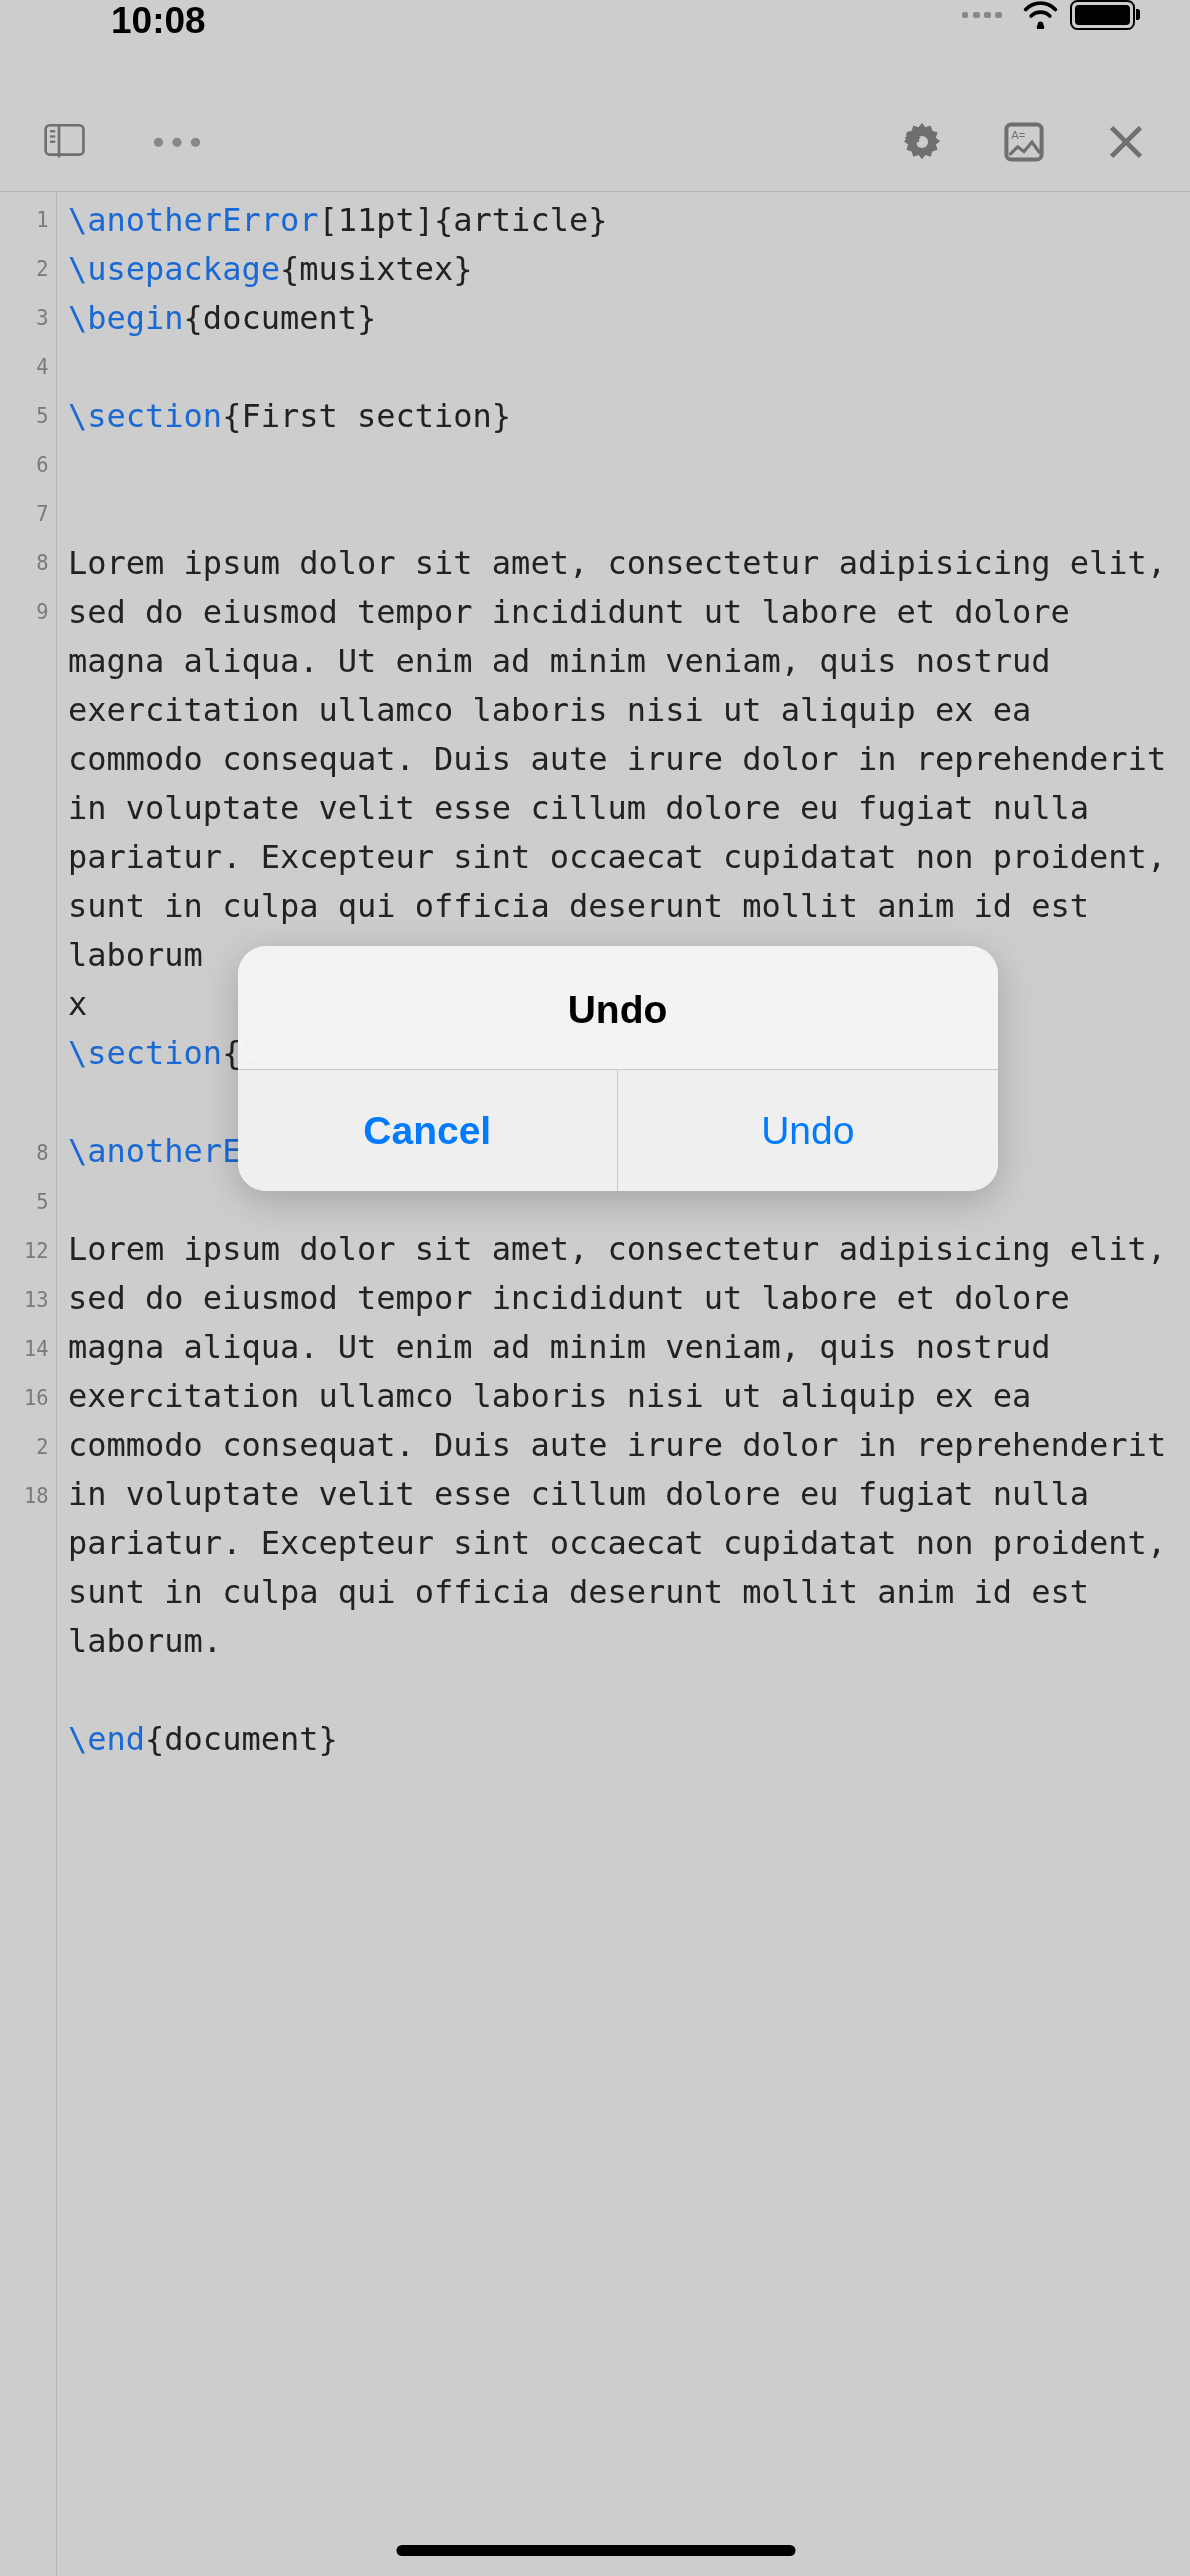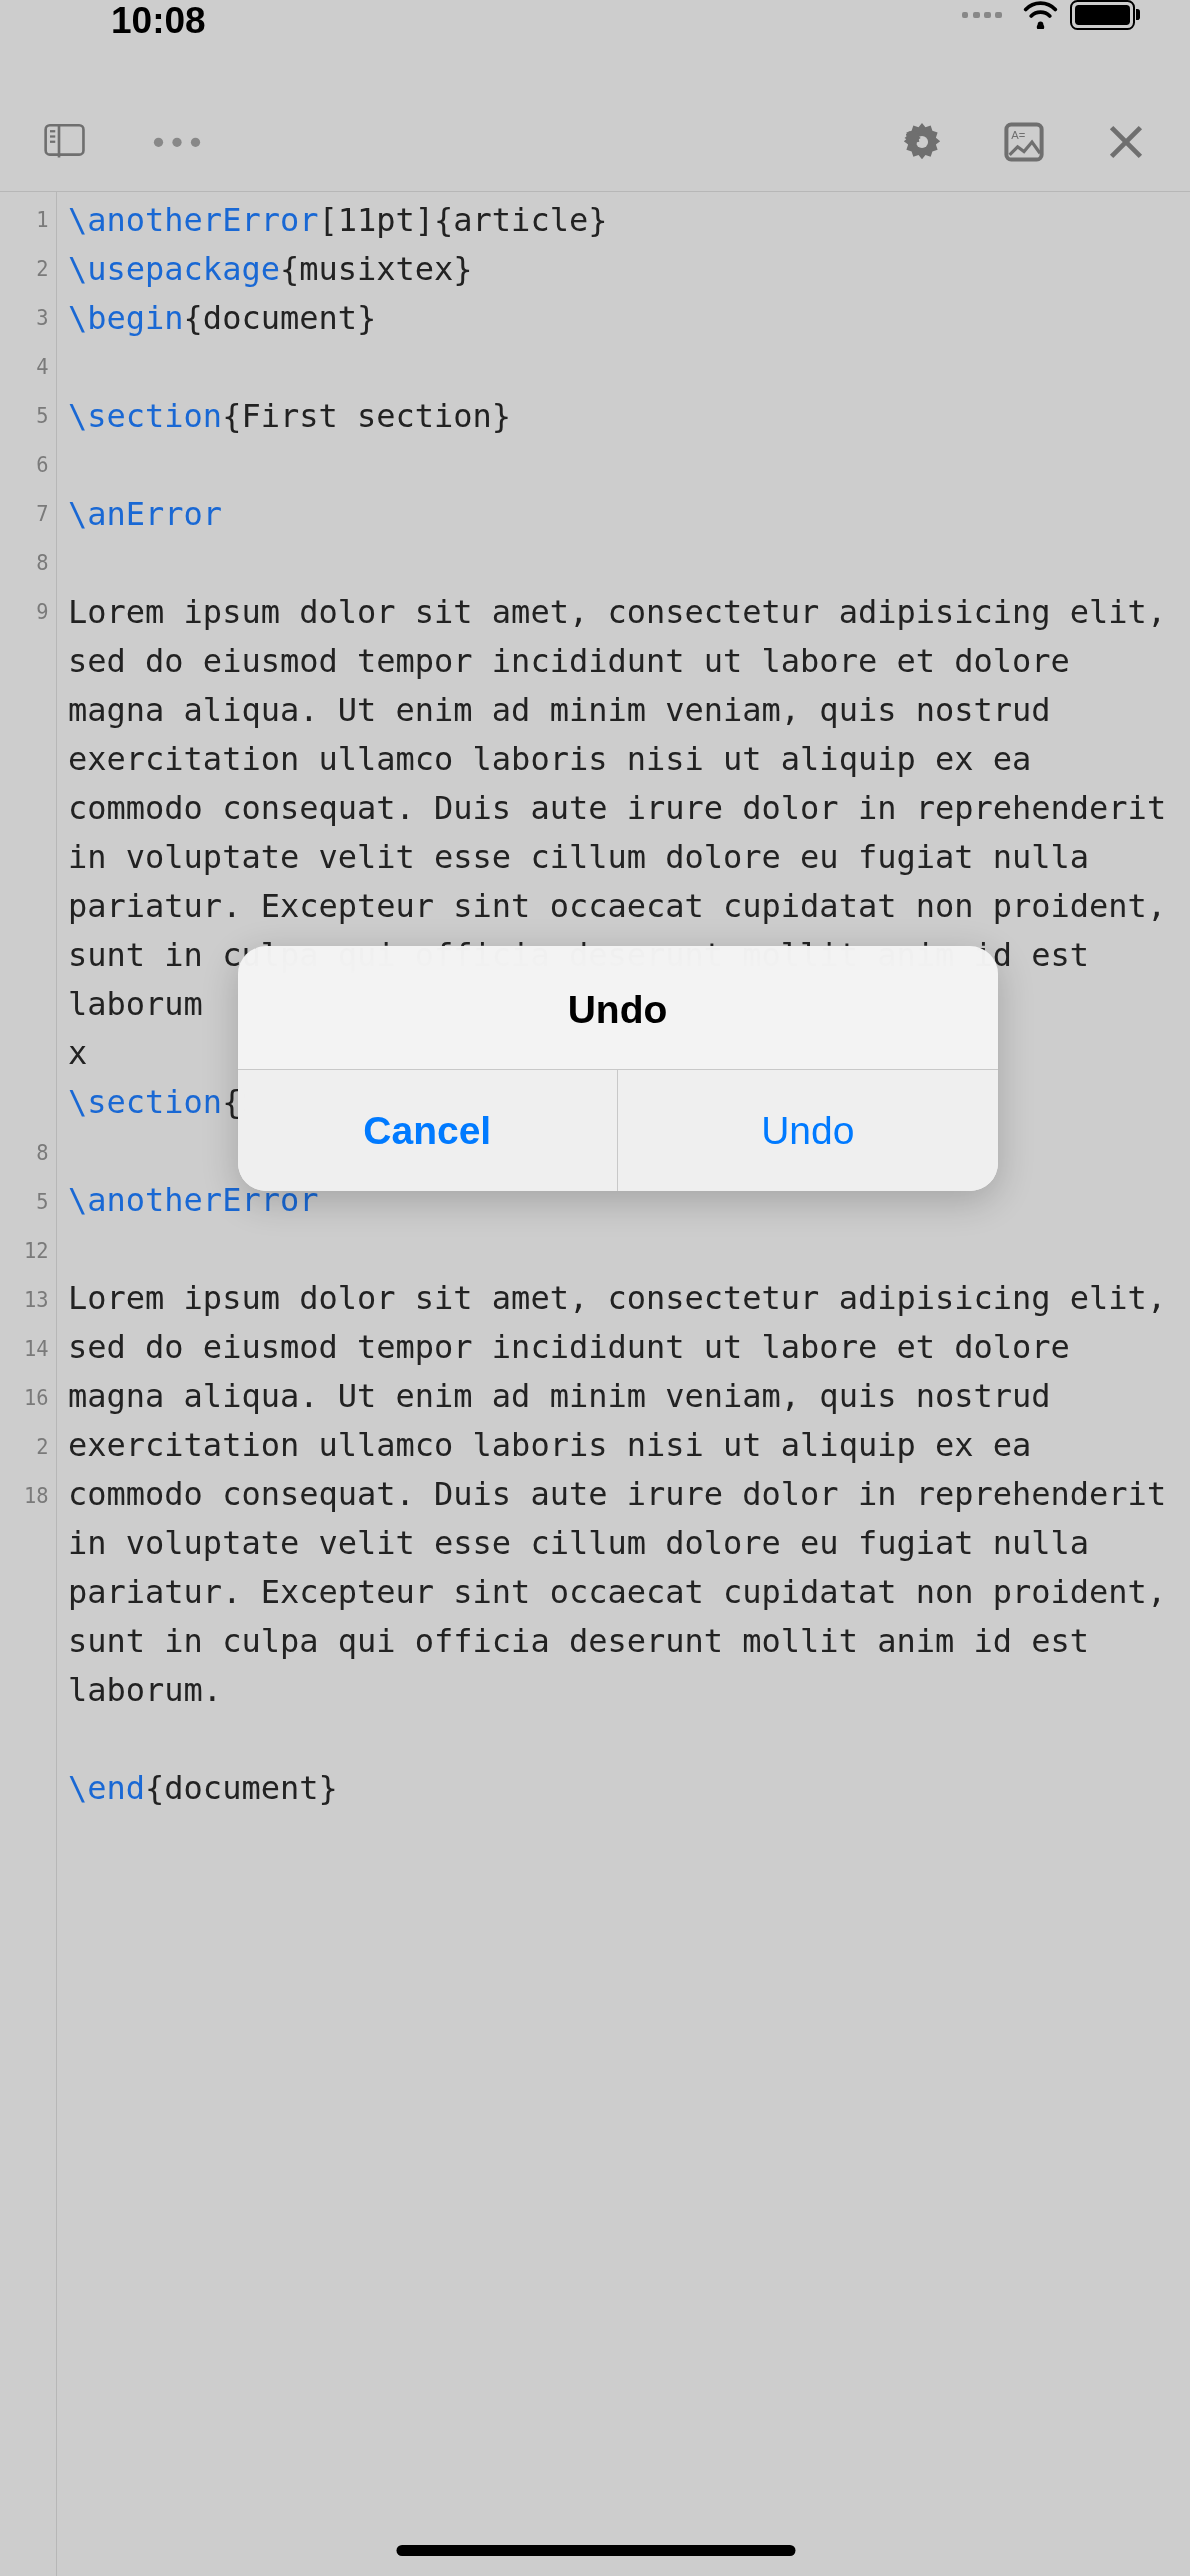--- a/index.html
+++ b/index.html
@@ -261,21 +261,20 @@
       <div>2</div>
       <div>18</div>
     </div>
     <div class="code">
       <div class="line"><span class="cmd">\anotherError</span><span>[11pt]{article}</span></div>
       <div class="line"><span class="cmd">\usepackage</span><span>{musixtex}</span></div>
       <div class="line"><span class="cmd">\begin</span><span>{document}</span></div>
       <div class="line"><span></span></div>
       <div class="line"><span class="cmd">\section</span><span>{First section}</span></div>
       <div class="line"><span></span></div>
-      <div class="line"><span class="cmd">\anError</span></div>
       <div class="line"><span></span></div>
       <div class="line"><span>Lorem ipsum dolor sit amet, consectetur adipisicing elit, sed do eiusmod tempor incididunt ut labore et dolore magna aliqua. Ut enim ad minim veniam, quis nostrud exercitation ullamco laboris nisi ut aliquip ex ea commodo consequat. Duis aute irure dolor in reprehenderit in voluptate velit esse cillum dolore eu fugiat nulla pariatur. Excepteur sint occaecat cupidatat non proident, sunt in culpa qui officia deserunt mollit anim id est laborum</span></div>
       <div class="line"><span>x</span></div>
       <div class="line"><span class="cmd">\section</span><span>{Second section}</span></div>
       <div class="line"><span></span></div>
       <div class="line"><span class="cmd">\anotherError</span></div>
       <div class="line"><span></span></div>
       <div class="line"><span>Lorem ipsum dolor sit amet, consectetur adipisicing elit, sed do eiusmod tempor incididunt ut labore et dolore magna aliqua. Ut enim ad minim veniam, quis nostrud exercitation ullamco laboris nisi ut aliquip ex ea commodo consequat. Duis aute irure dolor in reprehenderit in voluptate velit esse cillum dolore eu fugiat nulla pariatur. Excepteur sint occaecat cupidatat non proident, sunt in culpa qui officia deserunt mollit anim id est laborum.</span></div>
       <div class="line"><span></span></div>
       <div class="line"><span class="cmd">\end</span><span>{document}</span></div>

